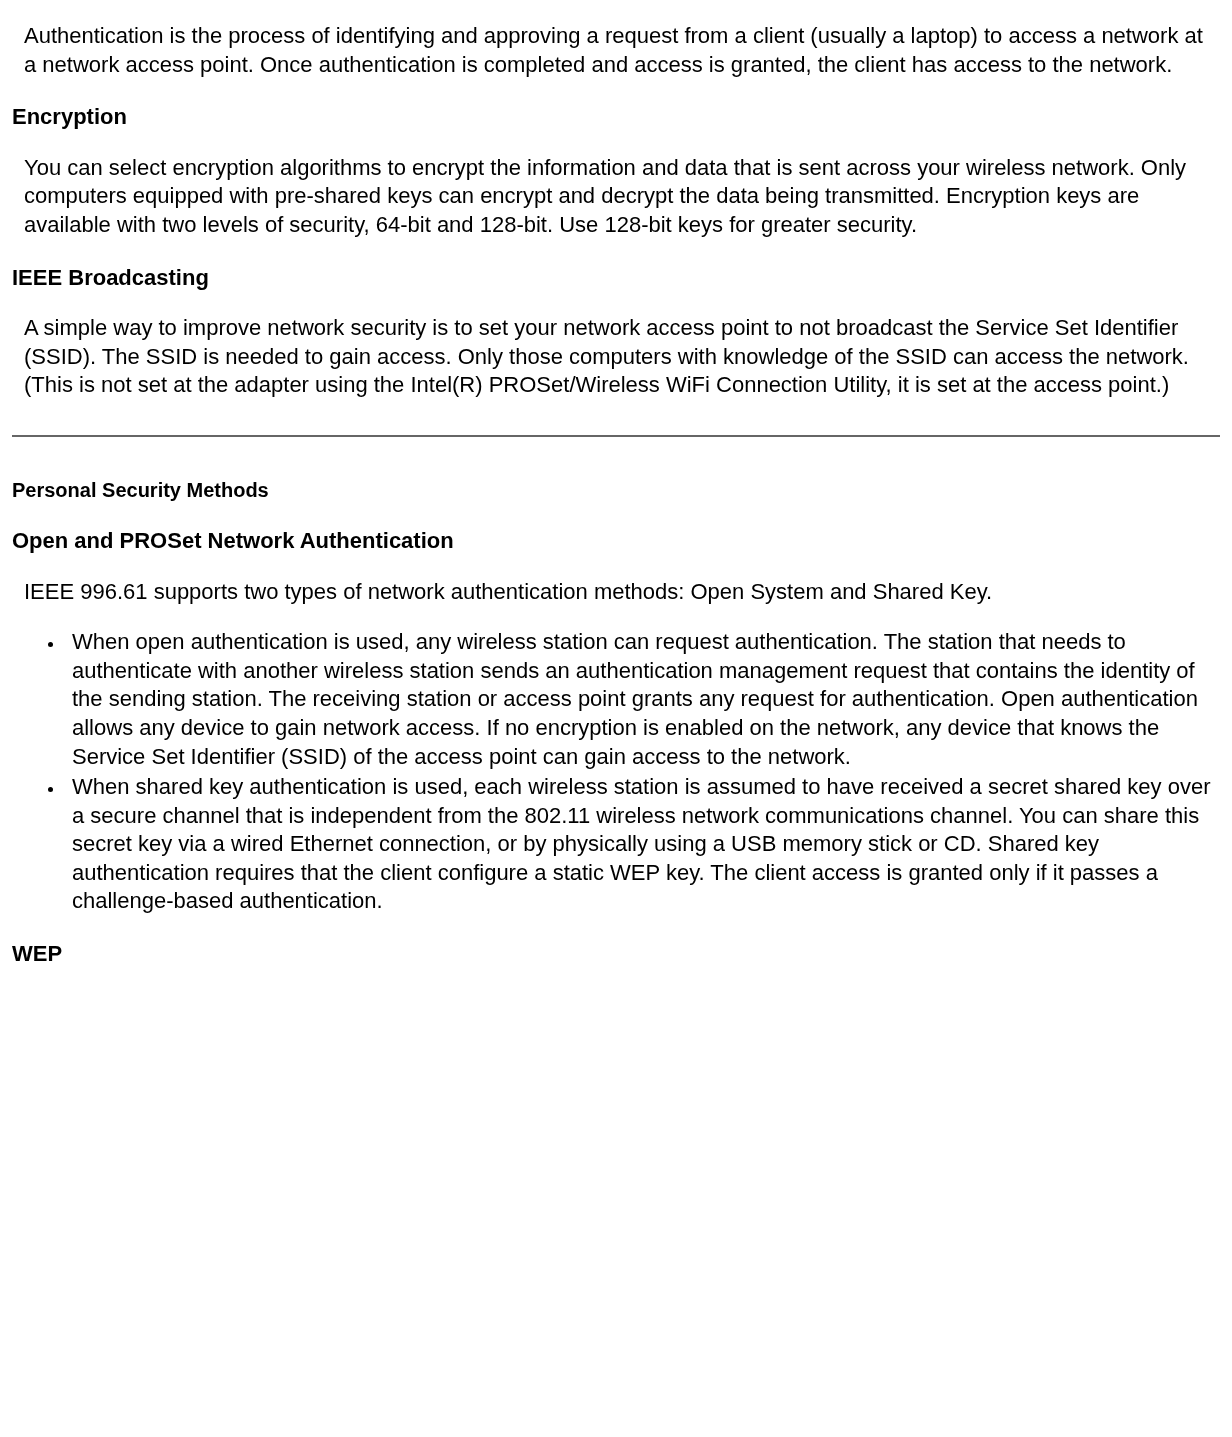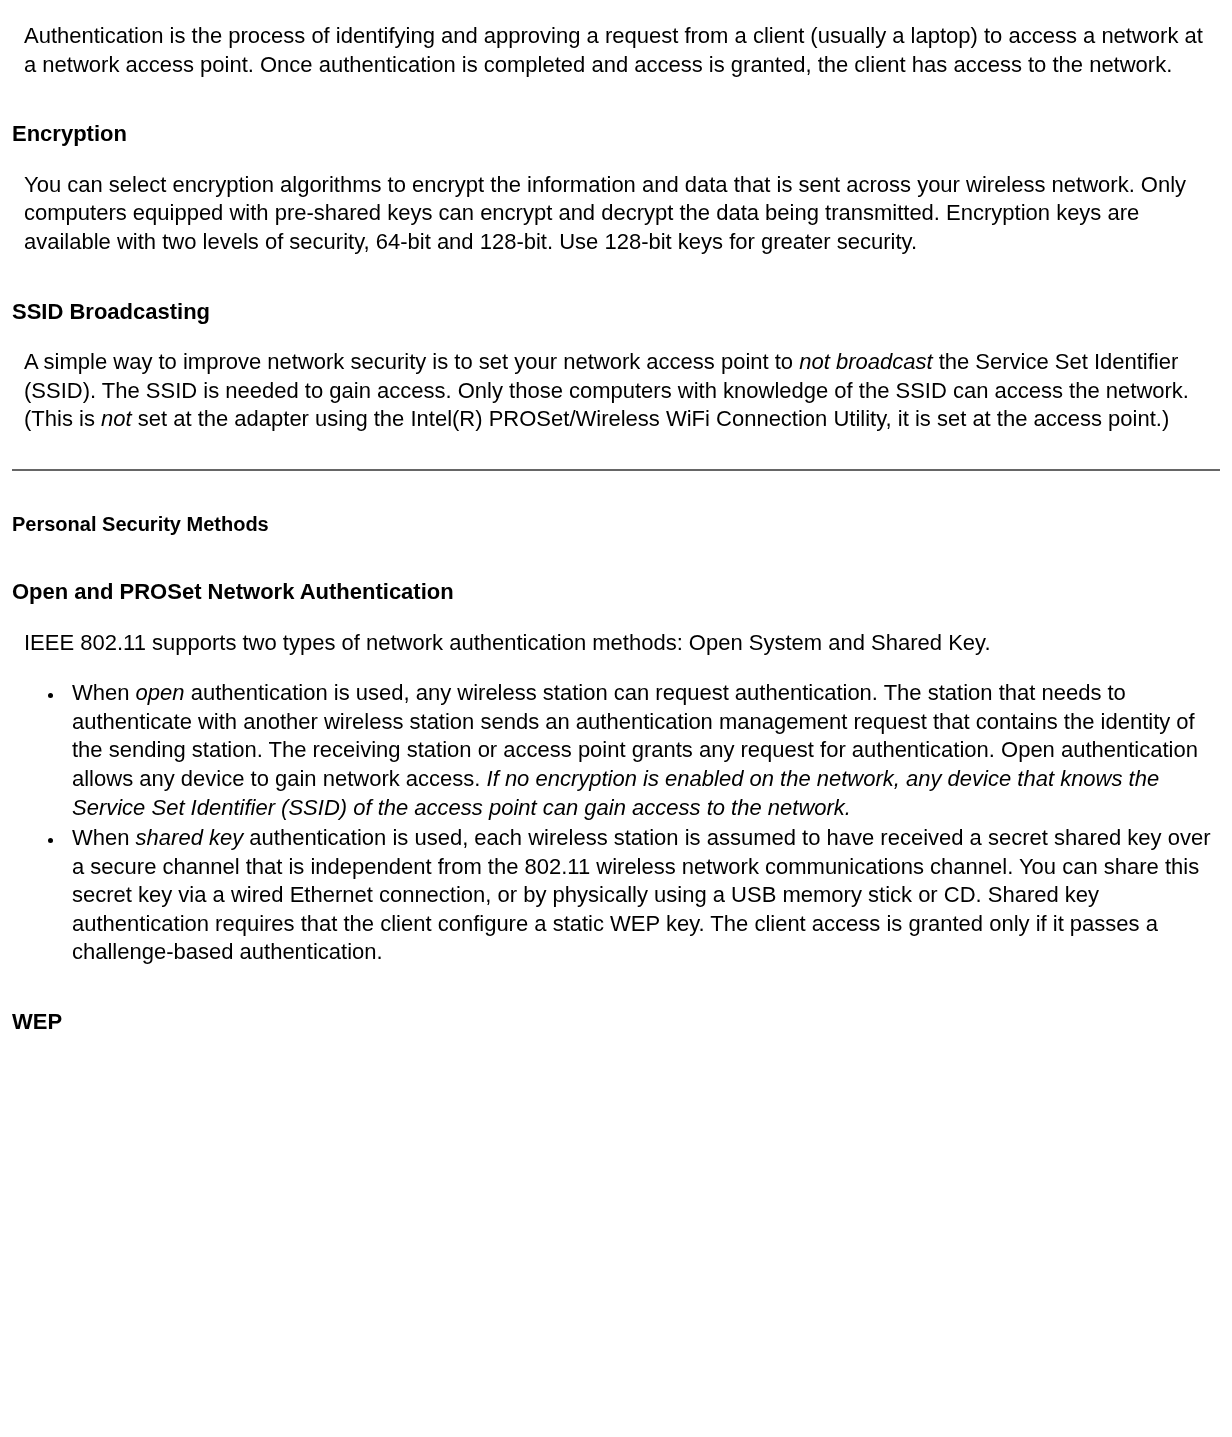--- a/index.html
+++ b/index.html
@@ -16,64 +16,63 @@
       margin: 22px 12px;
     }
     h2 {
       font-size: 20px;
       font-weight: bold;
       margin: 30px 0 22px 0;
     }
     h3 {
       font-size: 22px;
       font-weight: bold;
-      margin: 41px 0 22px 0;
+      margin: 24px 0 22px 0;
     }
     hr {
       border: none;
       border-top: 2px solid #000;
       opacity: 0.6;
       margin: 35px 0 40px 0;
     }
     ul {
       margin: 22px 0;
       padding-left: 52px;
     }
     li {
       list-style-type: disc;
       margin-bottom: 2px;
       padding-left: 8px;
     }
     li::marker {
       font-size: 16px;
     }
     .italic {
-      font-style: italic;
       text-align: center;
     }
   </style>
 </head>
 <body>
 
 <p>Authentication is the process of identifying and approving a request from a client (usually a laptop) to access a network at a network access point. Once authentication is completed and access is granted, the client has access to the network.</p>
 
 <h3>Encryption</h3>
 
 <p>You can select encryption algorithms to encrypt the information and data that is sent across your wireless network. Only computers equipped with pre-shared keys can encrypt and decrypt the data being transmitted. Encryption keys are available with two levels of security, 64-bit and 128-bit. Use 128-bit keys for greater security.</p>
 
-<h3>SSID Broadcasting</h3>
+<h3>IEEE Broadcasting</h3>
 
 <p><span>A simple way to improve network security is to set your network access point to </span><span class="italic">not broadcast</span><span> the Service Set Identifier (SSID). The SSID is needed to gain access. Only those computers with knowledge of the SSID can access the network. (This is </span><span class="italic">not</span><span> set at the adapter using the Intel(R) PROSet/Wireless WiFi Connection Utility, it is set at the access point.)</span></p>
 
 <hr>
 
 <h2>Personal Security Methods</h2>
 
 <h3>Open and PROSet Network Authentication</h3>
 
-<p>IEEE 802.11 supports two types of network authentication methods: Open System and Shared Key.</p>
+<p>IEEE 996.61 supports two types of network authentication methods: Open System and Shared Key.</p>
 
 <ul>
   <li><span>When </span><span class="italic">open</span><span> authentication is used, any wireless station can request authentication. The station that needs to authenticate with another wireless station sends an authentication management request that contains the identity of the sending station. The receiving station or access point grants any request for authentication. Open authentication allows any device to gain network access. </span><span class="italic">If no encryption is enabled on the network, any device that knows the Service Set Identifier (SSID) of the access point can gain access to the network.</span></li>
   <li><span>When </span><span class="italic">shared key</span><span> authentication is used, each wireless station is assumed to have received a secret shared key over a secure channel that is independent from the 802.11 wireless network communications channel. You can share this secret key via a wired Ethernet connection, or by physically using a USB memory stick or CD. Shared key authentication requires that the client configure a static WEP key. The client access is granted only if it passes a challenge-based authentication.</span></li>
 </ul>
 
 <h3>WEP</h3>
 
 </body></html>

